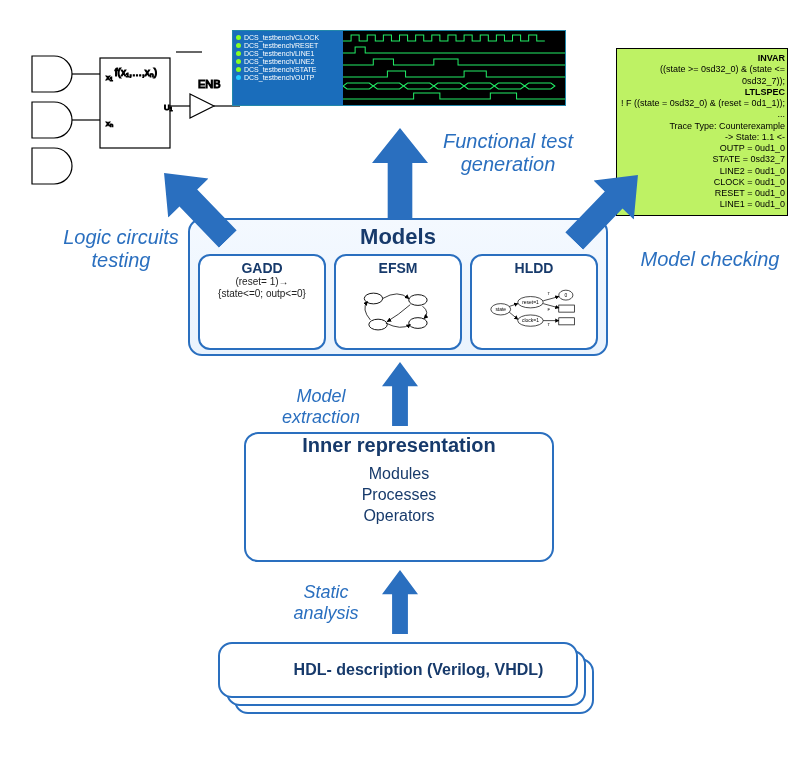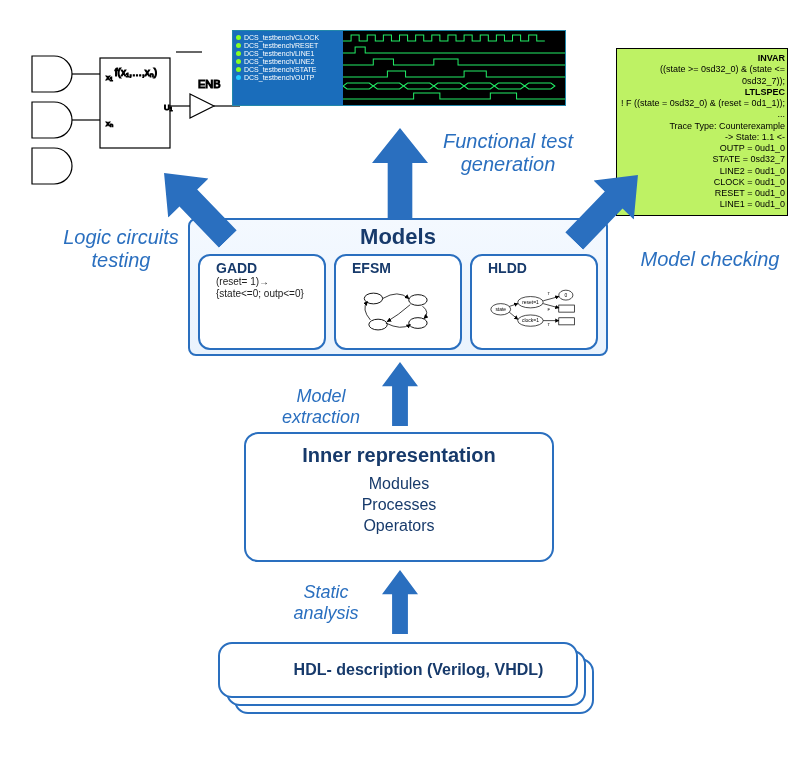--- a/index.html
+++ b/index.html
@@ -31,52 +31,51 @@
     color: #173a6b;
     font-size: 16px;
   }
 
   
   .innerrep {
     width: 310px;
     height: 130px;
     text-align: center;
     color: #173a6b;
-    padding-top: 10px;
   }
   .innerrep .title { font-size: 20px; font-weight: 700; margin-bottom: 8px; }
   .innerrep .line { font-size: 16px; margin: 3px 0; }
 
   
   .models {
     width: 420px;
     height: 138px;
     border: 2px solid #2a6fbf;
-    border-radius: 8px;
+    border-radius: 14px;
     background: linear-gradient(#f4f9ff, #eaf3fd);
     padding: 4px 8px 8px 8px;
   }
   .models .title {
     text-align: center;
     font-size: 22px;
     font-weight: 800;
     color: #173a6b;
     margin-bottom: 4px;
   }
   .models .row {
     display: flex;
     gap: 8px;
     height: 96px;
   }
   .subbox {
     flex: 1;
     border: 2px solid #2a6fbf;
     border-radius: 12px;
     background: #fff;
-    text-align: left;
+    text-align: center;
     padding: 4px 16px;
     position: relative;
     overflow: hidden;
   }
   .subbox .subtitle {
     font-weight: 800;
     font-size: 14px;
     color: #173a6b;
   }
   .subbox .small { font-size: 10px; color: #222; line-height: 1.2; }

